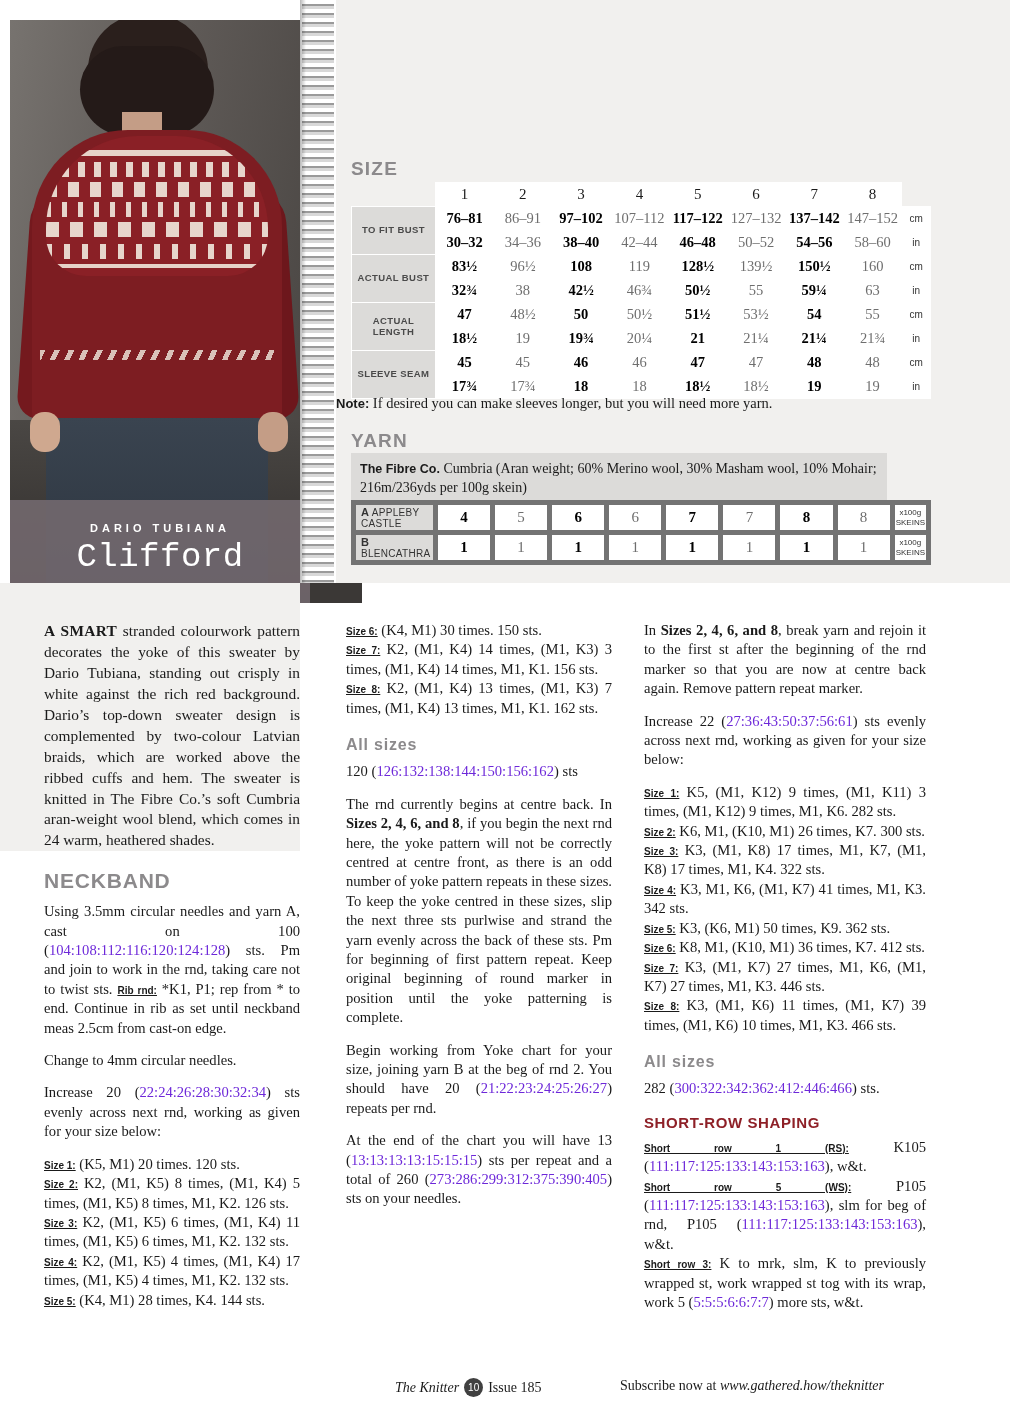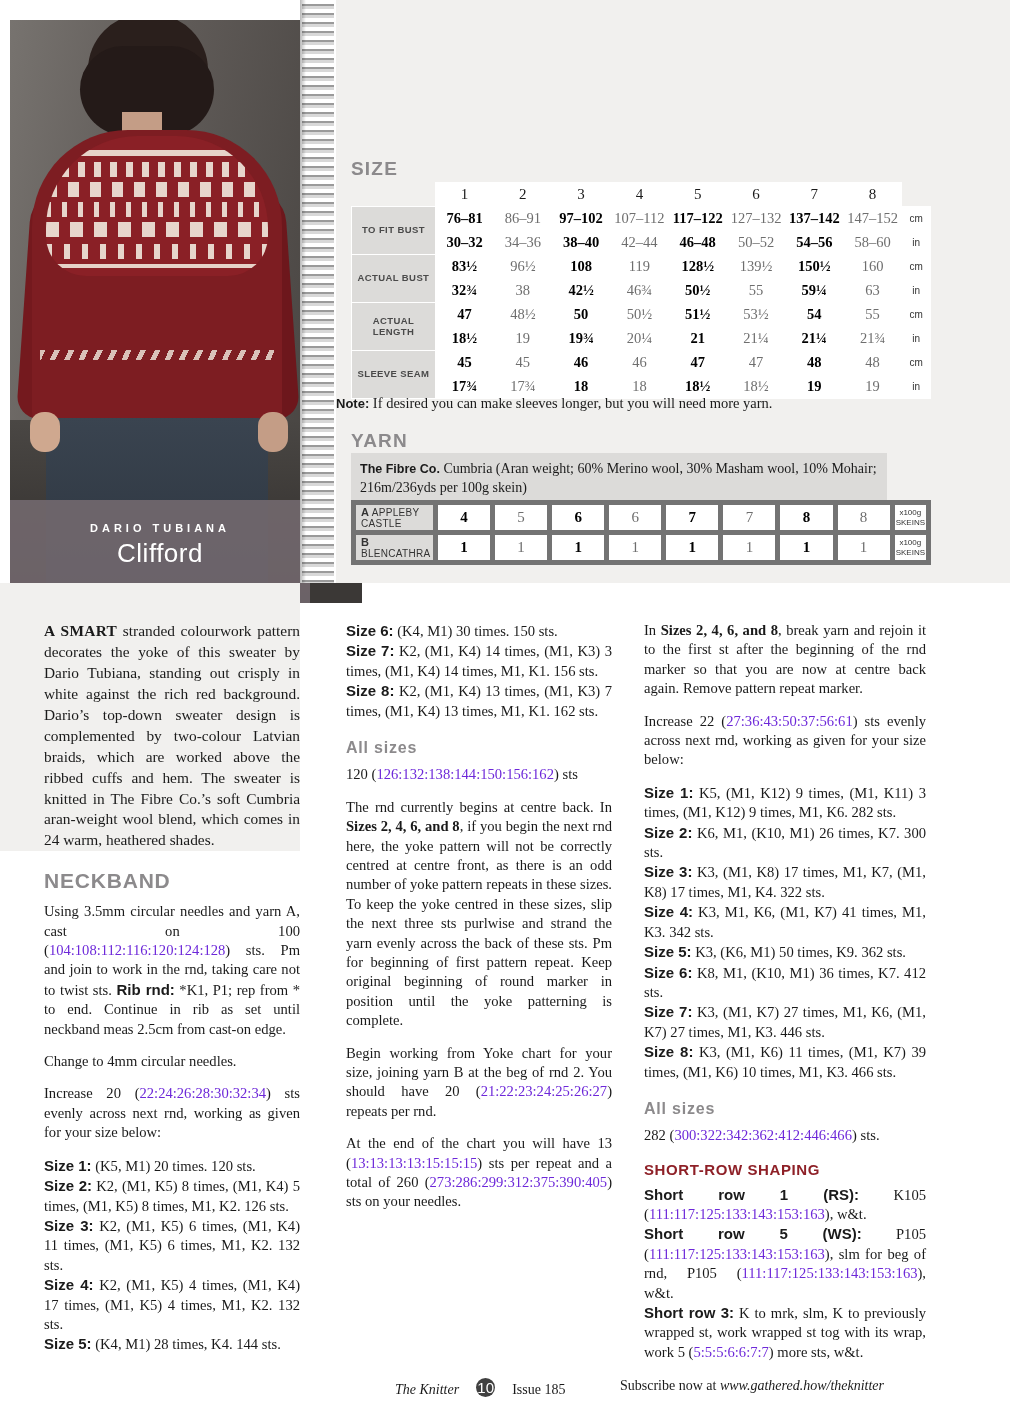--- a/index.html
+++ b/index.html
@@ -98,22 +98,22 @@
     position:absolute; left:0; top:480px; width:300px; height:103px;
     background:rgba(116,106,112,0.88);
     color:#fff; text-align:center;
   }
   .namebar .designer {
     margin-top:22px;
     font-family:"Liberation Sans", sans-serif;
     font-size:11px; letter-spacing:4px; font-weight:700;
   }
   .namebar .title {
-    font-family:Liberation Sans, sans-serif;
-    font-size:26px; margin-top:4px; letter-spacing:0.5px;
+    font-family:Liberation Mono, monospace;
+    font-size:34px; margin-top:4px; letter-spacing:0.5px;
   }
 
   
   .spiral {
     position:absolute; left:300px; top:0; width:36px; height:583px;
     background:#ffffff;
   }
   .spiral .rings {
     position:absolute; left:2px; top:0; width:32px; height:583px;
     background:repeating-linear-gradient(180deg,
@@ -225,37 +225,37 @@
   .lead { font-size:15.4px; line-height:1.36; }
   .lead b { font-family:"Liberation Serif", serif; font-weight:700; letter-spacing:.3px; }
   .sec {
     font-family:"Liberation Sans", sans-serif;
     font-weight:700; font-size:21px; letter-spacing:.8px;
     color:#8c8a8c; margin:16px 0 7px 0;
   }
   .sec.red {
     color:#8e2027; font-size:15px; letter-spacing:.6px; margin:14px 0 5px 0;
   }
-  .sub { font-family:"Liberation Sans", sans-serif; font-weight:700; font-size:15px; }
+  .sub { font-family:"Liberation Sans", sans-serif; font-weight:700; font-size:10px;text-decoration:underline; }
   .alt { color:#6d28d9; }
   b.bd { font-weight:700; }
 
   
   .footer {
     position:absolute; left:0; top:1378px; width:1010px; height:40px;
     font-size:14px;
   }
   .footer .left {
     position:absolute; left:395px; top:0; font-style:italic;
   }
   .footer .pg {
     display:inline-block; width:19px; height:19px; border-radius:10px;
     background:#404040; color:#fff; font-style:normal;
-    font-family:"Liberation Sans", sans-serif; font-size:15px;
-    text-align:center; line-height:19px; vertical-align:1px; margin:0 17px;
+    font-family:"Liberation Sans", sans-serif; font-size:10px;
+    text-align:center; line-height:19px; vertical-align:1px; margin:0 5px;
   }
   .footer .right { position:absolute; left:620px; top:0; }
   .footer .right i { font-style:italic; }
 </style>
 </head>
 <body>
 
 <div class="top">
 
   <div class="photo">

